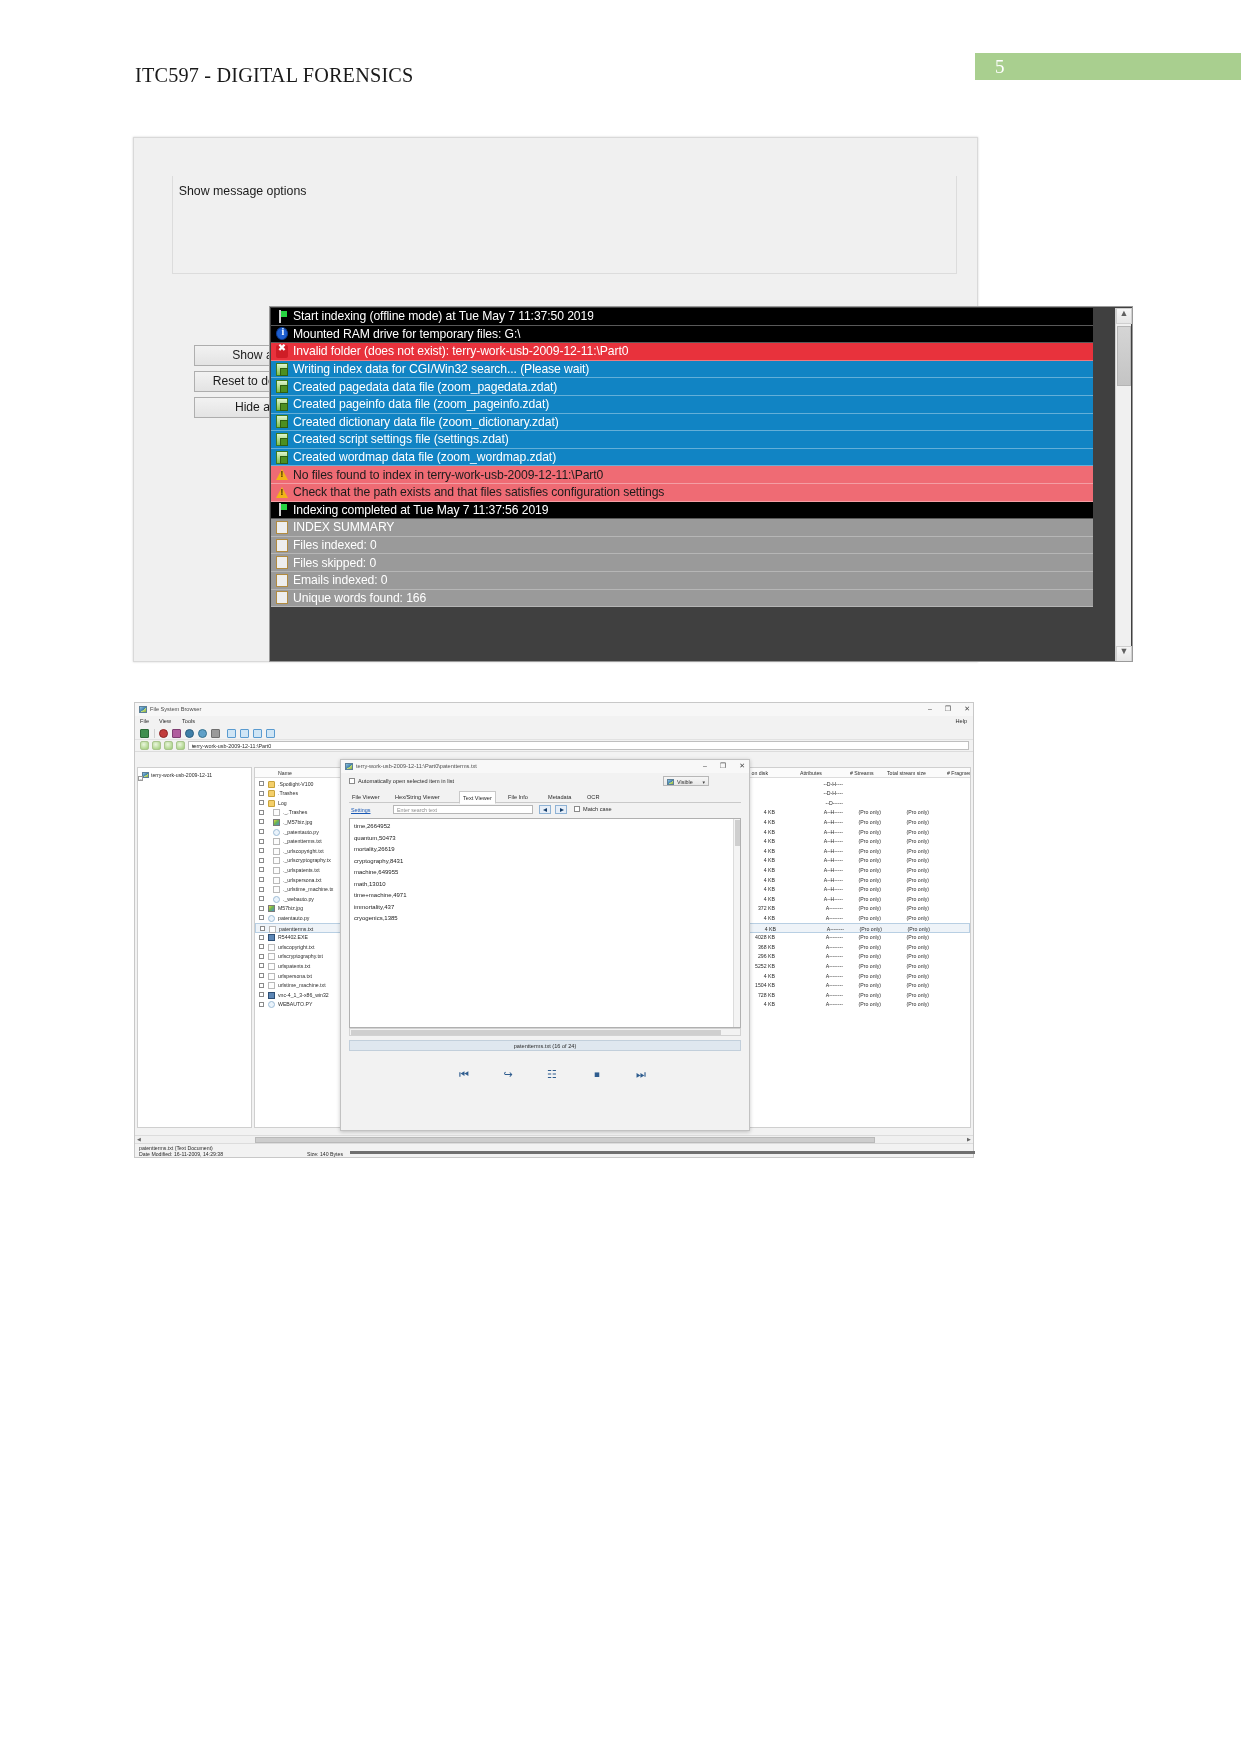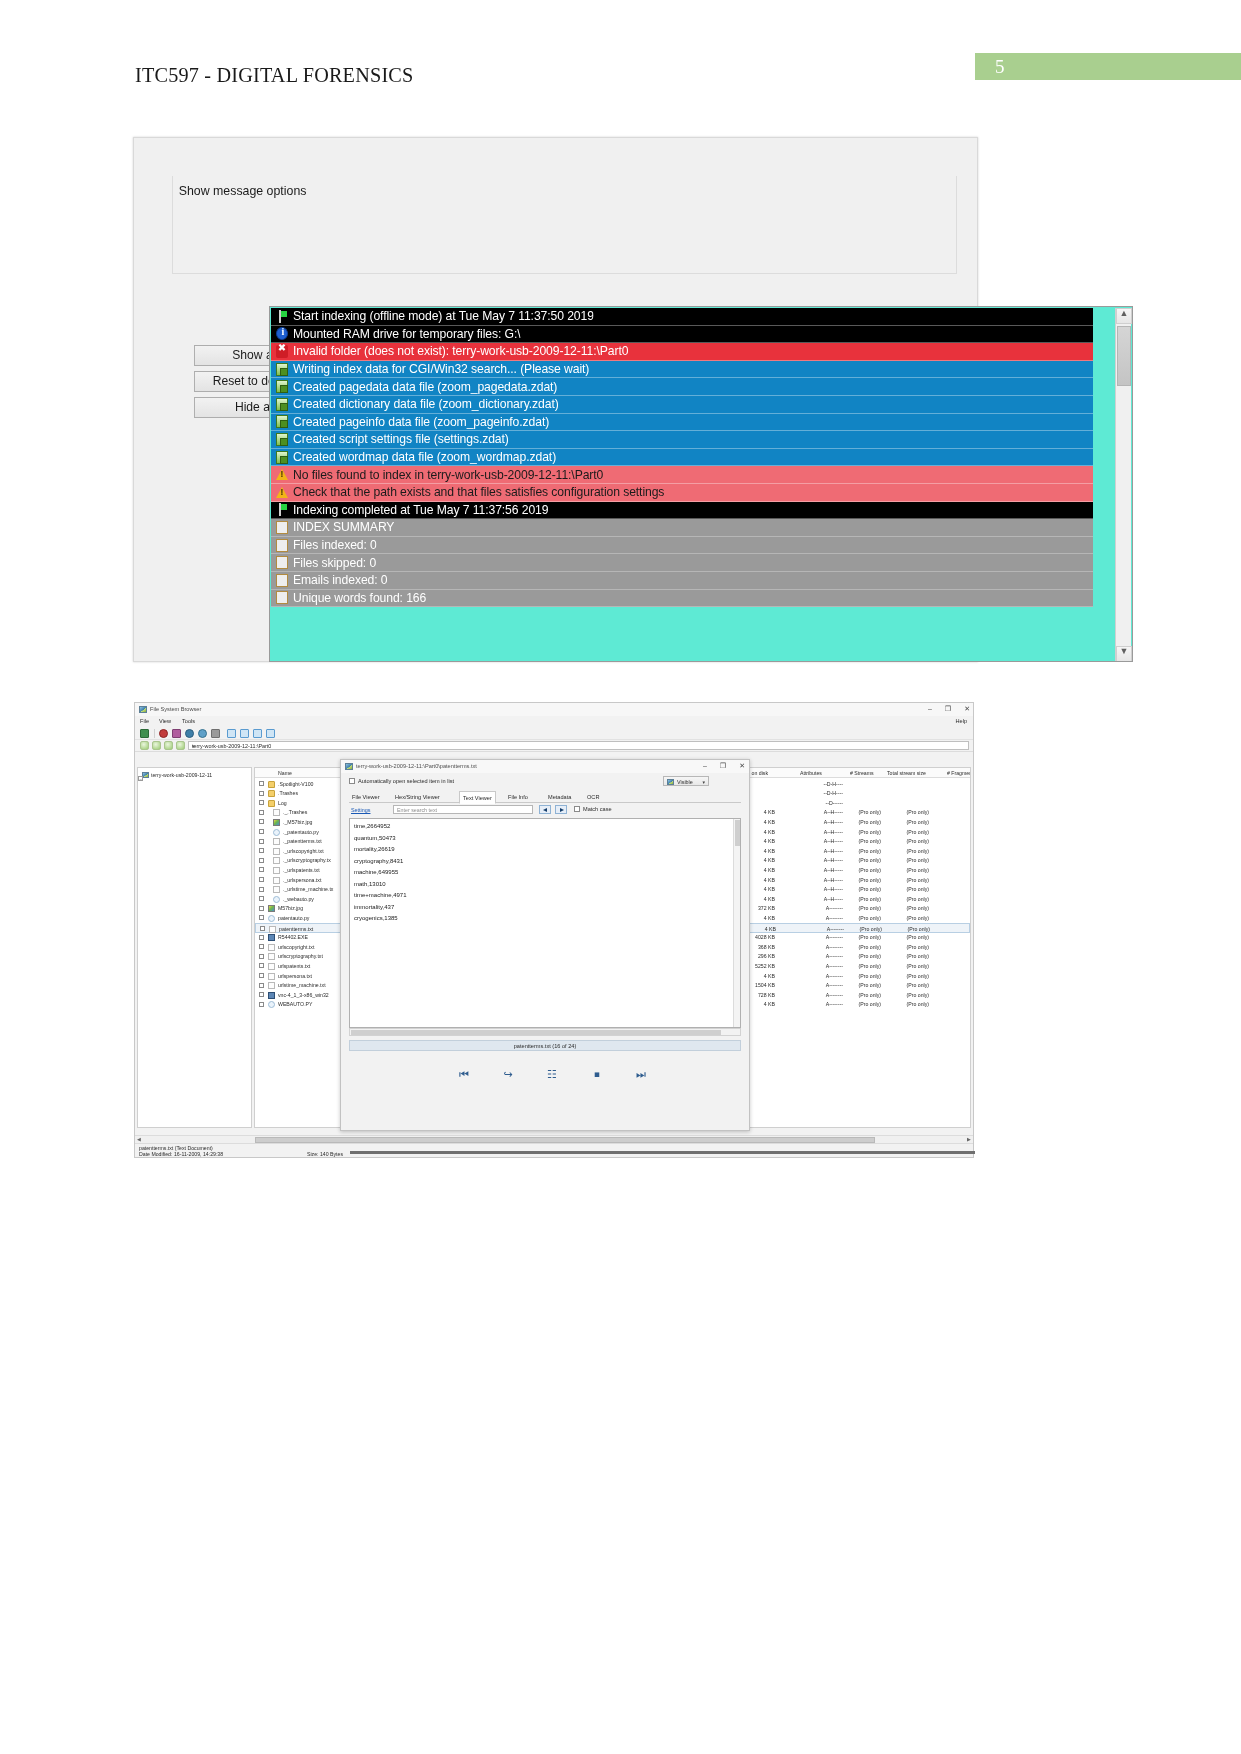--- a/index.html
+++ b/index.html
@@ -96,21 +96,21 @@
     transform:scaleX(.95); transform-origin:left center;
   }
   #il-showing {
     position:absolute; left:0; top:286px; width:845px;
     text-align:center; font-size:12.5px; color:#1b1b1b;
   }
 
   
   #il-listwrap {
     position:absolute; left:135px; top:168px; width:864px; height:356px;
-    background:#5eead4; border:1px solid #9a9a9a;
+    background:#404040; border:1px solid #9a9a9a;
     overflow:hidden;
   }
   #il-list {
     position:absolute; left:1px; top:1px; width:822px; height:354px;
     overflow:hidden;
   }
   .logrow {
     position:relative; height:17.6px; display:flex; align-items:center;
     border-bottom:1px solid rgba(255,255,255,.35);
     padding-left:2px;
@@ -483,25 +483,25 @@
         <div class="logrow lr-blue">
           <span class="ic ic-file"></span>
           <span class="tx">Writing index data for CGI/Win32 search... (Please wait)</span>
         </div>
         <div class="logrow lr-blue">
           <span class="ic ic-file"></span>
           <span class="tx">Created pagedata data file (zoom_pagedata.zdat)</span>
         </div>
         <div class="logrow lr-blue">
           <span class="ic ic-file"></span>
-          <span class="tx">Created dictionary data file (zoom_dictionary.zdat)</span>
+          <span class="tx">Created pageinfo data file (zoom_pageinfo.zdat)</span>
         </div>
         <div class="logrow lr-blue">
           <span class="ic ic-file"></span>
-          <span class="tx">Created pageinfo data file (zoom_pageinfo.zdat)</span>
+          <span class="tx">Created dictionary data file (zoom_dictionary.zdat)</span>
         </div>
         <div class="logrow lr-blue">
           <span class="ic ic-file"></span>
           <span class="tx">Created script settings file (settings.zdat)</span>
         </div>
         <div class="logrow lr-blue">
           <span class="ic ic-file"></span>
           <span class="tx">Created wordmap data file (zoom_wordmap.zdat)</span>
         </div>
         <div class="logrow lr-warn">

